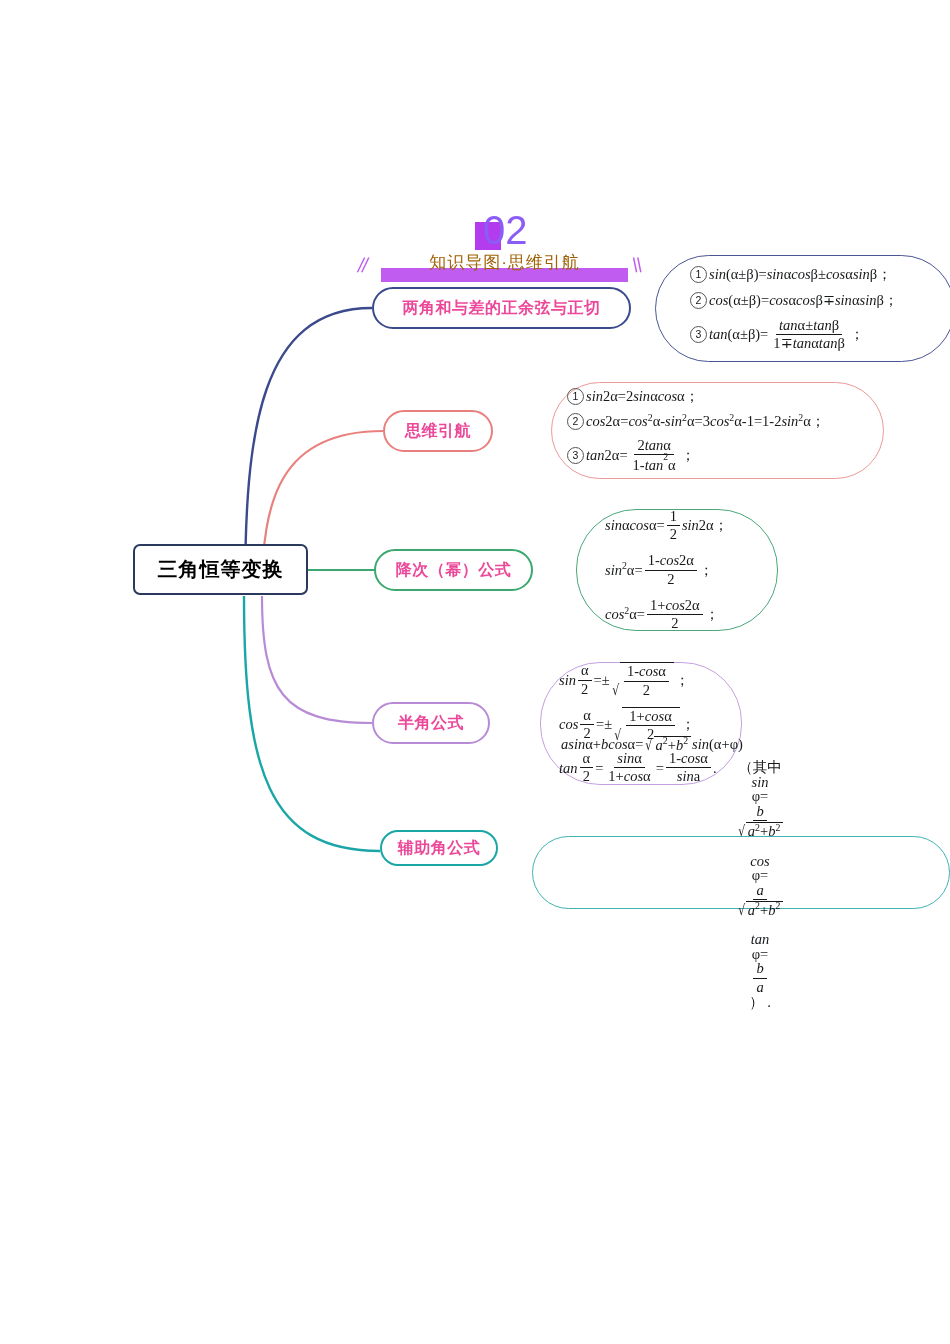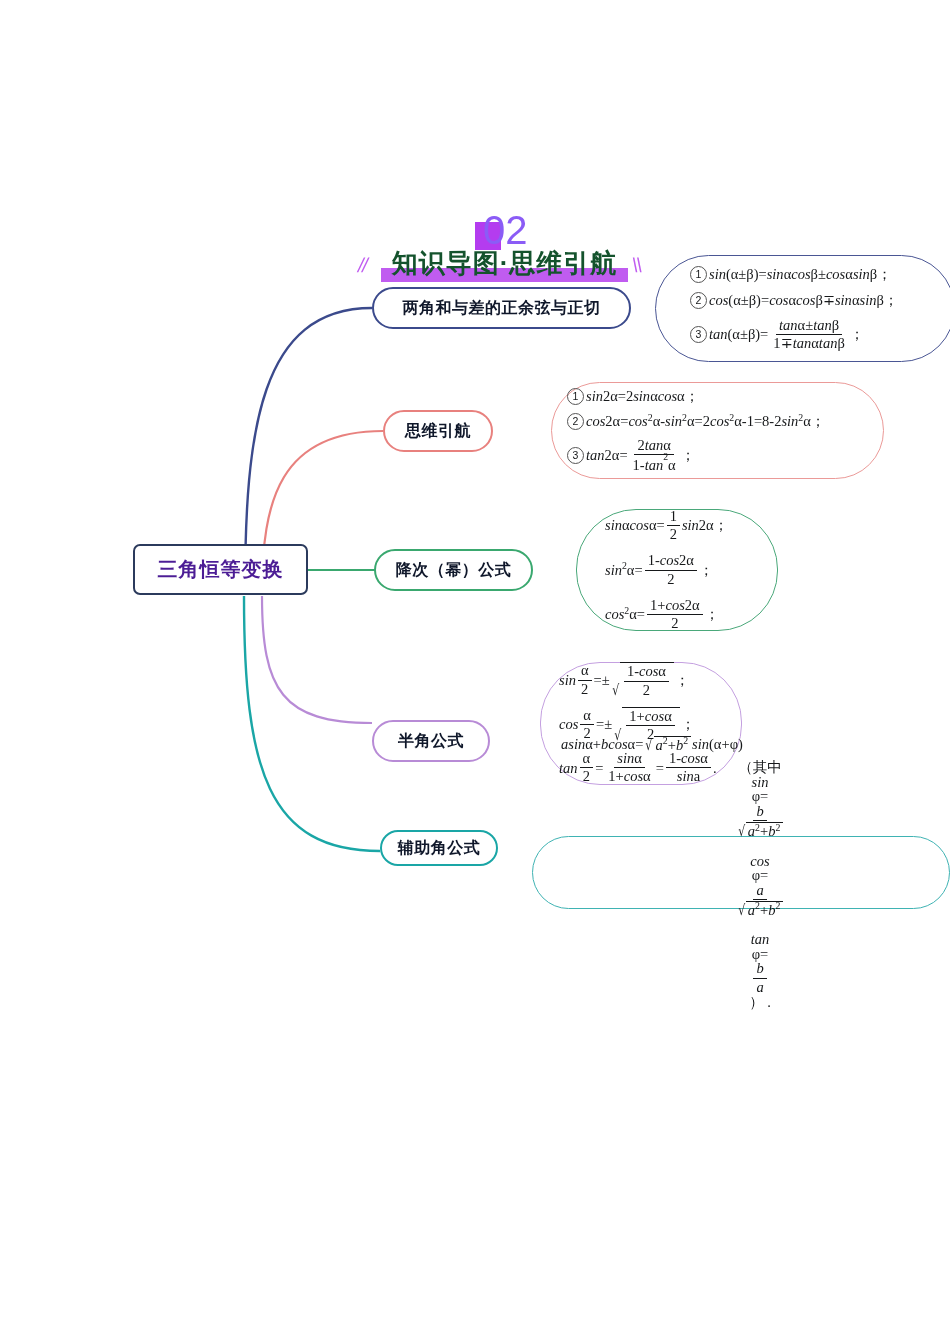--- a/index.html
+++ b/index.html
@@ -58,23 +58,23 @@
     height: 14px;
     background: #c05cf0;
   }
   .hdr-title {
     position: absolute;
     left: 381px;
     top: 148px;
     width: 247px;
     text-align: center;
     font-family: "Liberation Sans", "DejaVu Sans", sans-serif;
-    font-size: 26px;
-    font-weight: bold;
-    color: #14532d;
+    font-size: 17px;
+    font-weight: normal;
+    color: #a16207;
     letter-spacing: 1px;
     line-height: 30px;
     white-space: nowrap;
   }
   .slashes {
     position: absolute;
     top: 152px;
     font-size: 22px;
     font-weight: bold;
     color: #c05cf0;
@@ -115,41 +115,41 @@
     display: flex;
     align-items: center;
     justify-content: center;
     box-sizing: border-box;
     z-index: 5;
   }
   .root-label {
     font-family: Liberation Serif, serif;
     font-size: 20px;
     font-weight: bold;
-    color: #4c1d95;
+    color: #000000;
     letter-spacing: 1px;
     white-space: nowrap;
   }
 
   
   .branch-node {
     position: absolute;
     background: #ffffff;
     border-radius: 40px;
     display: flex;
     align-items: center;
     justify-content: center;
     box-sizing: border-box;
     z-index: 5;
   }
   .branch-label {
     font-family: "Liberation Sans", "DejaVu Sans", sans-serif;
     font-size: 16px;
     font-weight: bold;
-    color: #0f172a;
+    color: #ec4899;
     letter-spacing: 0.5px;
     white-space: nowrap;
   }
 
   
   .formula-box {
     position: absolute;
     background: #ffffff;
     border-radius: 60px;
     box-sizing: border-box;
@@ -311,24 +311,24 @@
     </div>
     <div class="formula-line">
       <span class="num-circle">2</span>
         <span class="fi">cos</span>
         <span class="up">2α=</span>
         <span class="fi">cos</span>
         <span class="sup">2</span>
         <span class="up">α-</span>
         <span class="fi">sin</span>
         <span class="sup">2</span>
-        <span class="up">α=2</span>
+        <span class="up">α=3</span>
         <span class="fi">cos</span>
         <span class="sup">2</span>
-        <span class="up">α-1=8-2</span>
+        <span class="up">α-1=1-2</span>
         <span class="fi">sin</span>
         <span class="sup">2</span>
         <span class="up">α；</span>
     </div>
     <div class="formula-line">
       <span class="num-circle">3</span>
         <span class="fi">tan</span>
         <span class="up">2α=</span>
       <span class="frac">
         <span class="n"><span class="up">2</span><span class="fi">tan</span><span class="up">α</span></span>
@@ -370,21 +370,21 @@
         <span class="sup">2</span>
         <span class="up">α=</span>
       <span class="frac">
         <span class="n"><span class="up">1+</span><span class="fi">cos</span><span class="up">2α</span></span>
         <span class="d"><span class="up">2</span></span>
       </span>
       <span class="up">；</span>
     </div>
   </div>
 
-  <div class="branch-node" style="left:372px; top:702px; width:118px; height:42px; border:2.3px solid #b88bd6;margin-top:18px;">
+  <div class="branch-node" style="left:372px; top:702px; width:118px; height:42px; border:2.3px solid #b88bd6;">
     <span class="branch-label">半角公式</span>
   </div>
 
   <div class="formula-box" style="left:540px; top:662px; width:202px; height:123px; border:1.3px solid #c4a0e0; padding:8px 0 8px 18px; gap:9px;">
     <div class="formula-line">
       <span class="fi">sin</span>
       <span class="frac">
           <span class="n"><span class="up">α</span></span>
           <span class="d"><span class="up">2</span></span>
         </span>

